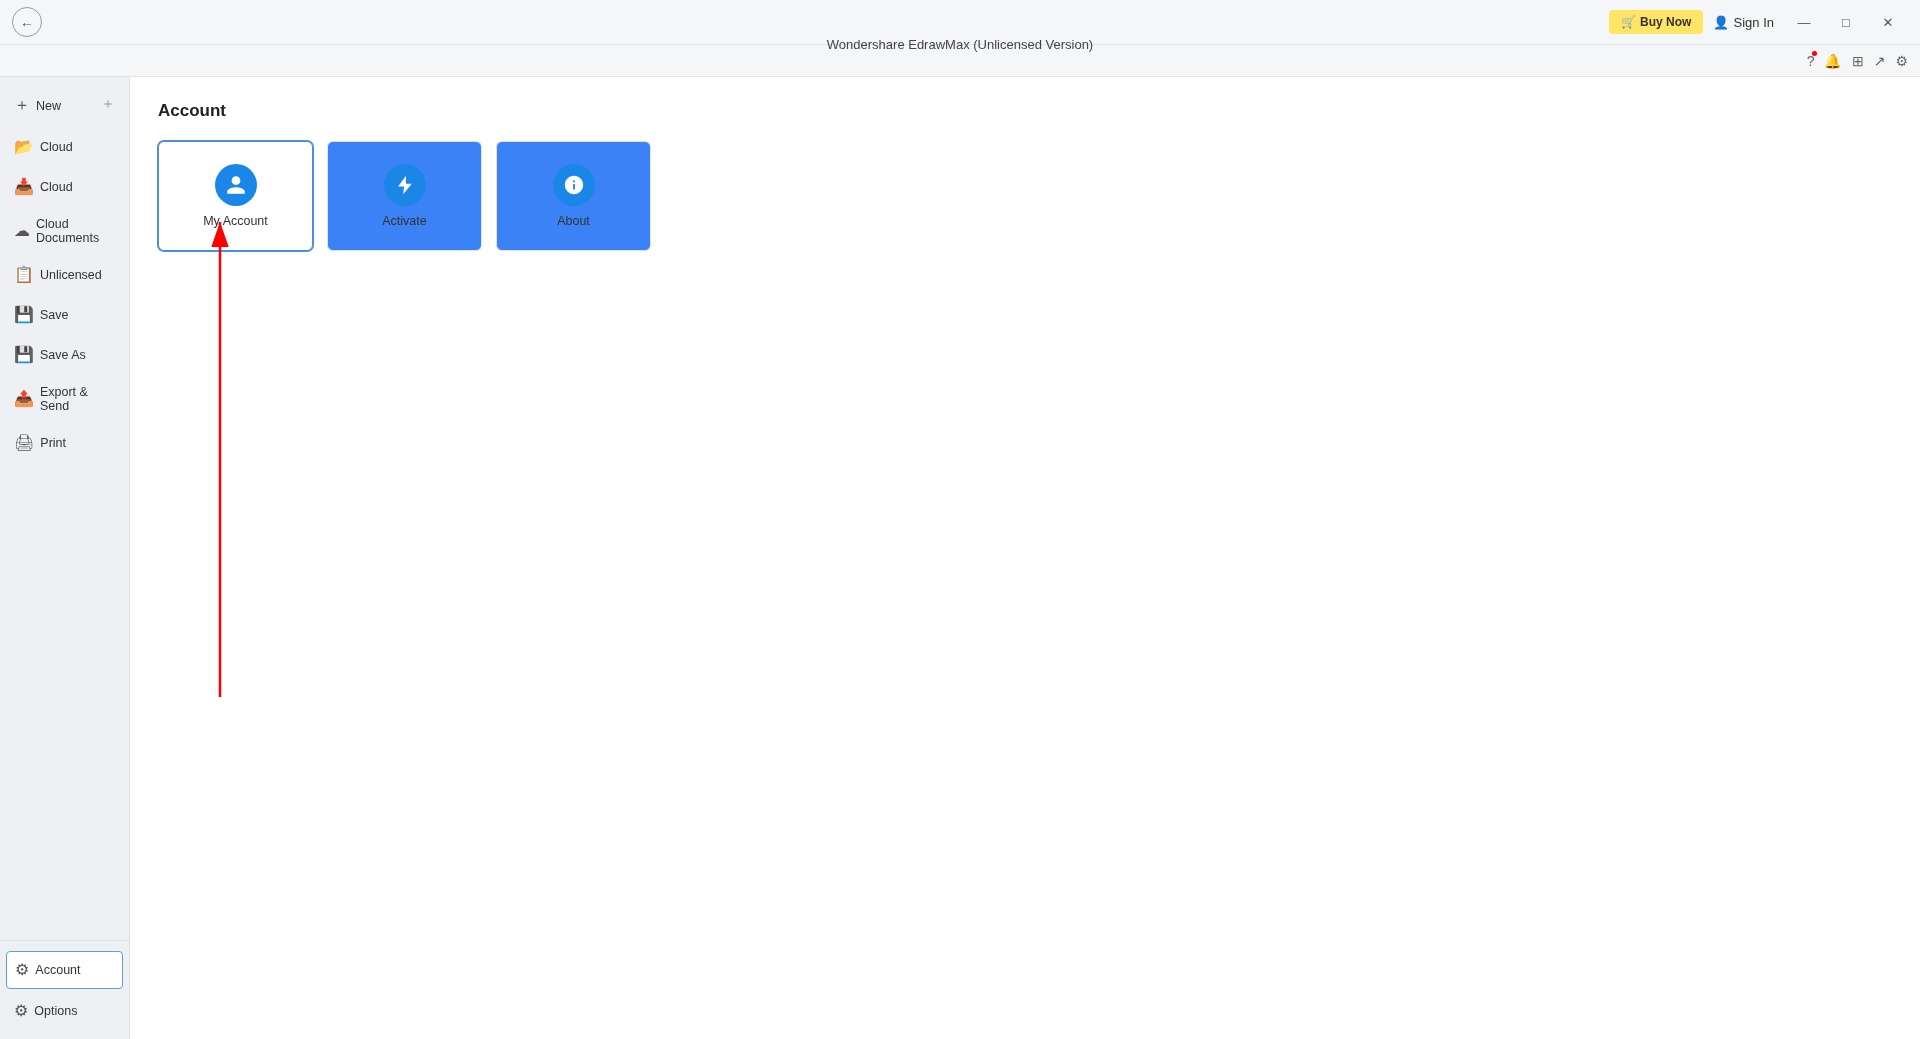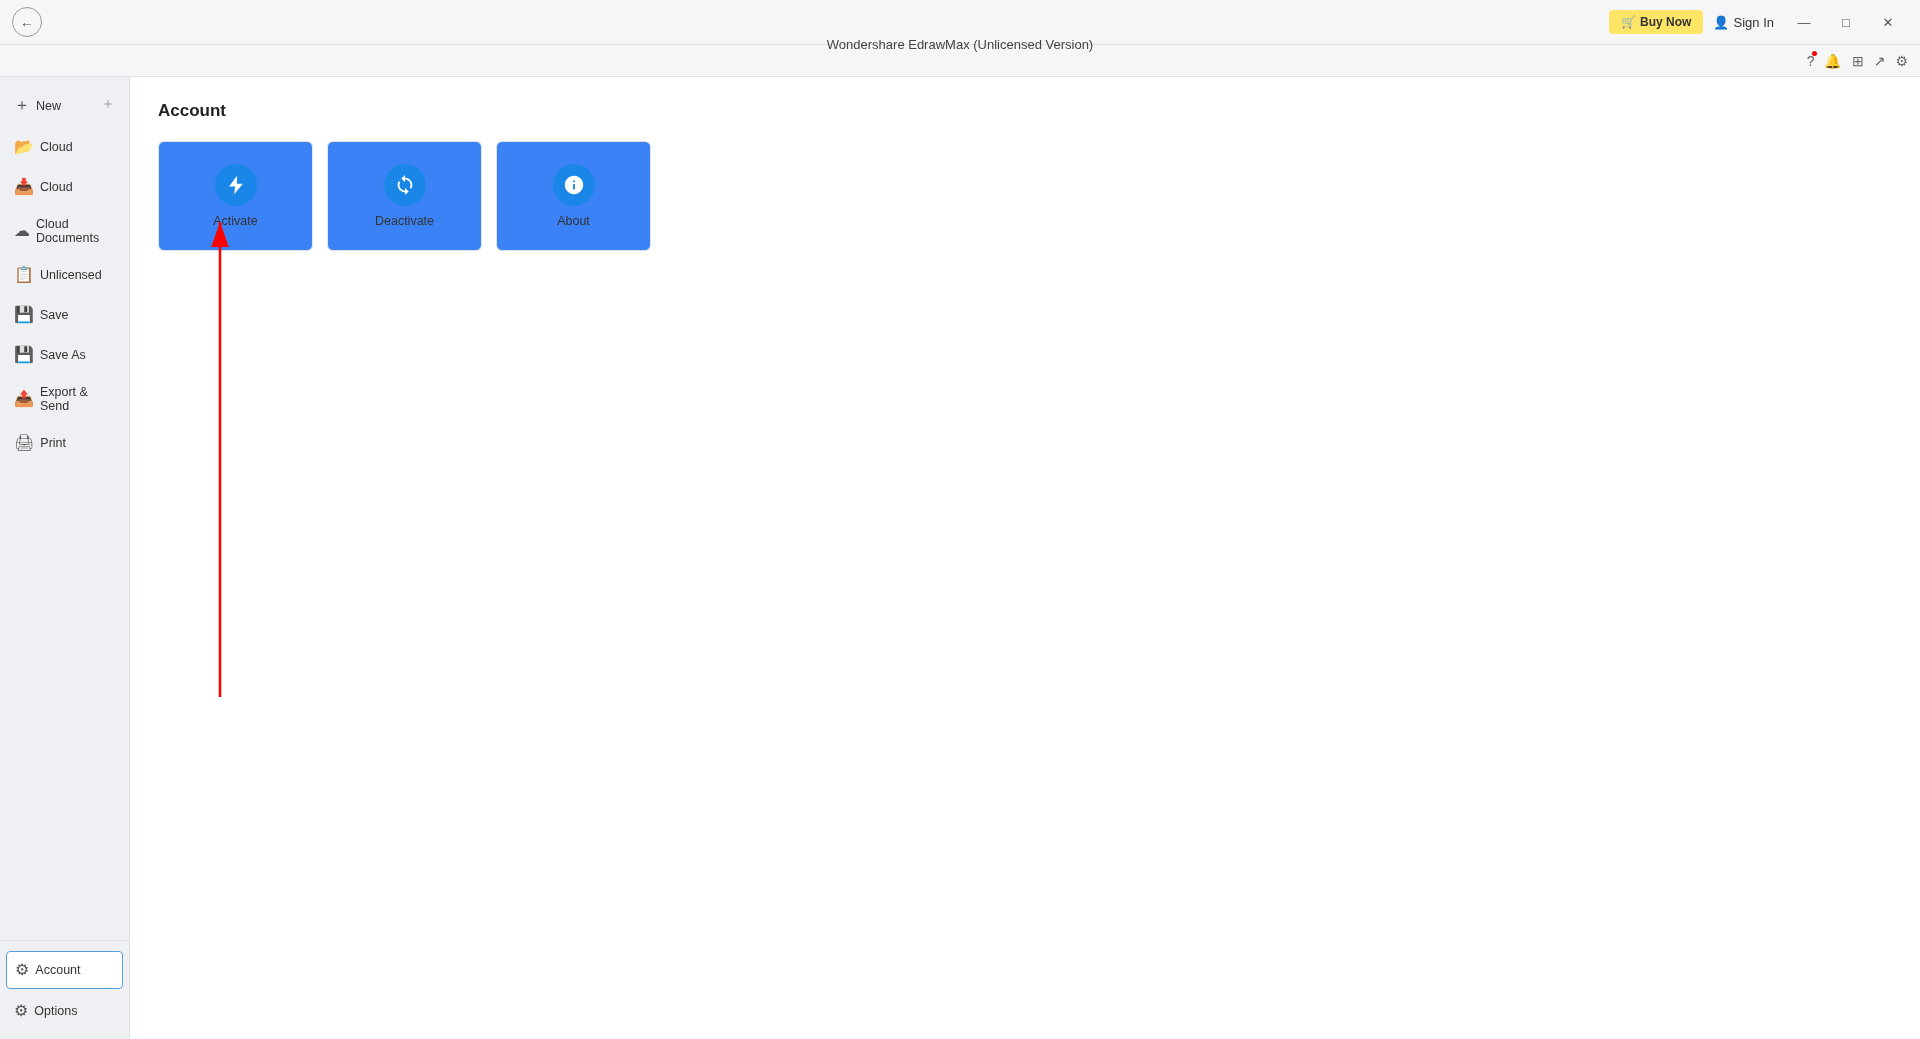--- a/index.html
+++ b/index.html
@@ -222,38 +222,38 @@
         <span>Options</span>
       </div>
     </div>
   </div>
 
   <div class="content" style="position:relative;">
     <div class="page-title">Account</div>
 
     <div class="cards-grid">
 
+      <div class="card highlighted">
+        <div class="card-icon">
+          <svg width="22" height="22" viewBox="0 0 24 24" fill="white">
+            <path d="M12 12c2.7 0 4.8-2.1 4.8-4.8S14.7 2.4 12 2.4 7.2 4.5 7.2 7.2 9.3 12 12 12zm0 2.4c-3.2 0-9.6 1.6-9.6 4.8v2.4h19.2v-2.4c0-3.2-6.4-4.8-9.6-4.8z"></path>
+          </svg>
+        </div>
+        <span class="card-label">My Account</span>
+      </div>
 
       <div class="card">
         <div class="card-icon">
           <svg width="22" height="22" viewBox="0 0 24 24" fill="white">
             <path d="M13 2L4.5 13.5H11L10 22L19.5 10.5H13L13 2Z"></path>
           </svg>
         </div>
         <span class="card-label">Activate</span>
       </div>
 
-      <div class="card">
-        <div class="card-icon">
-          <svg width="22" height="22" viewBox="0 0 24 24" fill="white">
-            <path d="M12 4V1L8 5l4 4V6c3.31 0 6 2.69 6 6 0 1.01-.25 1.97-.7 2.8l1.46 1.46C19.54 15.03 20 13.57 20 12c0-4.42-3.58-8-8-8zm0 14c-3.31 0-6-2.69-6-6 0-1.01.25-1.97.7-2.8L5.24 7.74C4.46 8.97 4 10.43 4 12c0 4.42 3.58 8 8 8v3l4-4-4-4v3z"></path>
-          </svg>
-        </div>
-        <span class="card-label">Deactivate</span>
-      </div>
 
       <div class="card">
         <div class="card-icon">
           <svg width="22" height="22" viewBox="0 0 24 24" fill="white">
             <path d="M12 2C6.48 2 2 6.48 2 12s4.48 10 10 10 10-4.48 10-10S17.52 2 12 2zm1 15h-2v-6h2v6zm0-8h-2V7h2v2z"></path>
           </svg>
         </div>
         <span class="card-label">About</span>
       </div>
 

